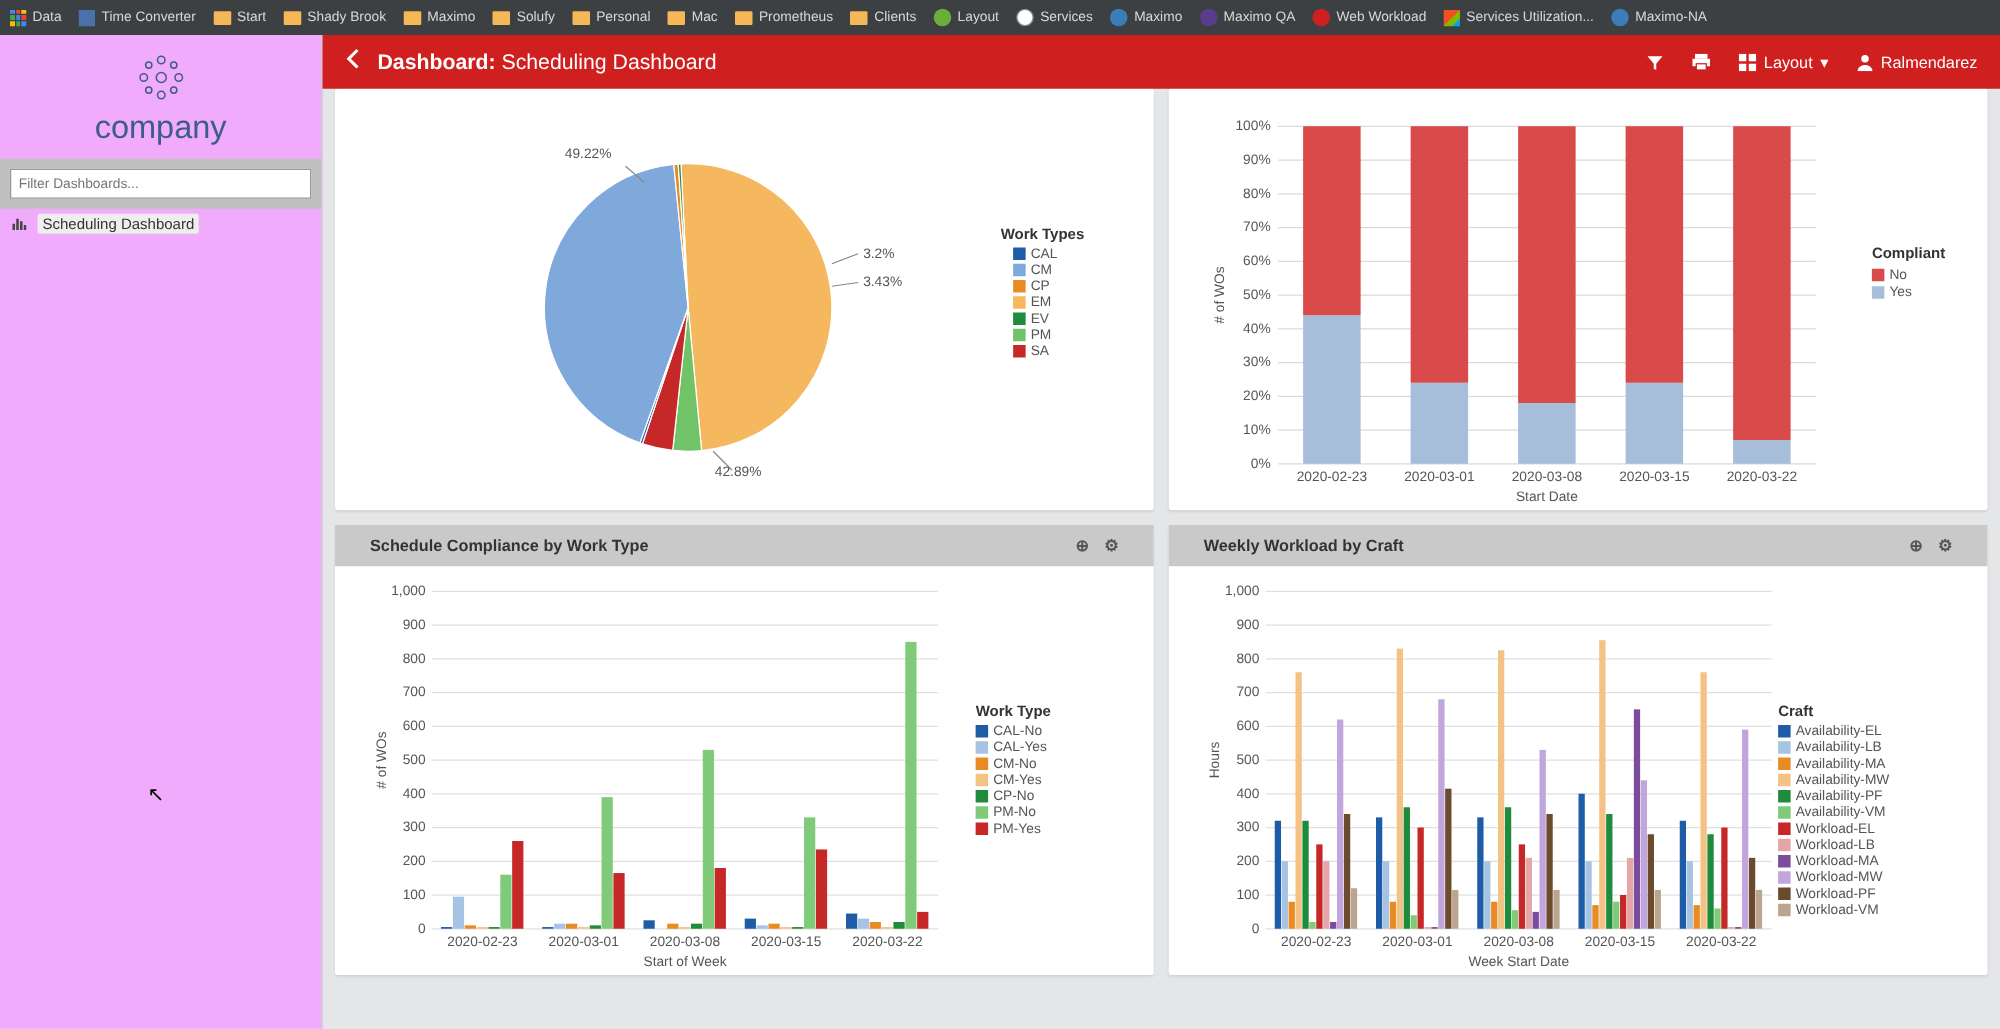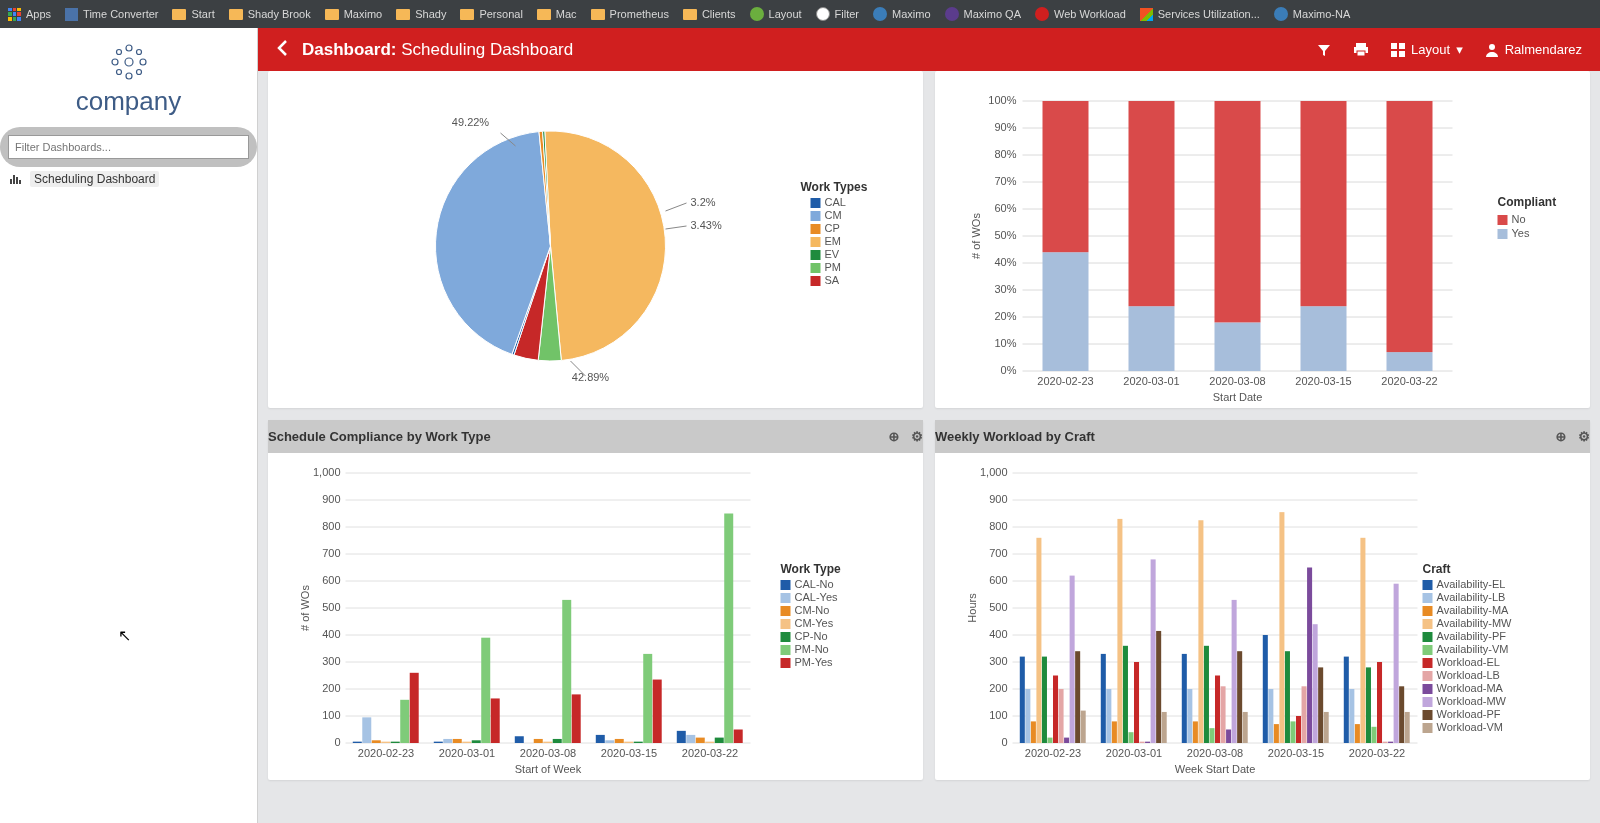--- a/index.html
+++ b/index.html
@@ -16,40 +16,40 @@
 
 
 .app-header { position:absolute; left:258px; right:0; top:28px; height:43px; background:#D01F1F; color:#fff; display:flex; align-items:center; padding:0 18px; }
 .app-header .back { margin-right:14px; cursor:pointer; }
 .app-header .title { font-size:17px; font-weight:600; }
 .app-header .title .sub { font-weight:400; }
 .app-header .spacer { flex:1; }
 .app-header .act { display:flex; align-items:center; gap:6px; margin-left:22px; cursor:pointer; font-size:13px;justify-content:flex-end; }
 
 
-.sidebar { position:absolute; left:0; top:28px; bottom:0; width:258px; background:#ffffff; border-right:1px solid #D0D0D0; display:flex; flex-direction:column; }
+.sidebar { position:absolute; left:0; top:28px; bottom:0; width:258px; background:#f0abfc; border-right:1px solid #D0D0D0; display:flex; flex-direction:column; }
 .logo { text-align:center; padding:12px 0 4px; }
 .logo svg { display:block; margin:0 auto 2px; }
 .logo .t1 { color:#3E5C86; font-size:26px; font-weight:300; letter-spacing:0px; }
 .logo .t2 { color:#3E5C86; font-size:18px; font-weight:300; margin-top:-6px; }
-.filter-wrap{ background:#C0C0C0; padding:8px; margin-top:6px;border-radius:20px; }
+.filter-wrap{ background:#C0C0C0; padding:8px; margin-top:6px; }
 .filter-input { width:100%; height:24px; border:1px solid #999; padding:0 6px; font-size:11px; background:#fff; }
 .nav-item { display:flex; align-items:center; gap:8px; padding:4px 10px; font-size:12px; cursor:pointer; color:#333; }
 .nav-item.active span.label{ background:#EEE; padding:1px 4px; border-radius:2px; }
 .nav-item .bar-icon{ width:12px; height:10px; display:flex; align-items:flex-end; gap:1px; }
 .nav-item .bar-icon i{ width:2px; background:#444; }
 .nav-item .bar-icon i:nth-child(1){height:5px}.nav-item .bar-icon i:nth-child(2){height:9px}.nav-item .bar-icon i:nth-child(3){height:7px}.nav-item .bar-icon i:nth-child(4){height:4px}
 .footer-logo{ margin-top:auto; padding:12px 0 16px; text-align:center; color:#6B6B6B; font-size:13px; letter-spacing:2px; }
 .footer-logo .flame{ display:inline-block; width:18px; height:18px; background:#C62828; border-radius:50%; vertical-align:-3px; margin-right:6px; position:relative; }
 
 
 .dash { position:absolute; left:258px; top:71px; right:0; bottom:0; overflow:hidden; padding:0 10px 10px 10px; }
 .row { display:flex; gap:12px; }
 .panel { background:#FFF; border-radius:2px; box-shadow:0 1px 2px rgba(0,0,0,.08); position:relative; }
-.panel-header{ height:33px; background:#C9C9C9; display:flex; align-items:center; padding:0 0; font-size:13px; font-weight:600; color:#333; }
+.panel-header{ height:33px; background:#C9C9C9; display:flex; align-items:center; padding:0 28px; font-size:13px; font-weight:600; color:#333; }
 .panel-header .icons{ margin-left:auto; display:flex; gap:12px; color:#555; }
 .panel-header .icons span{ cursor:pointer; }
 
 
 .row1 .panel { height:337px; }
 .row1 { margin-bottom:12px; }
 .row2 .panel { height:360px; }
 
 
 svg text { font-size:11px; fill:#555; }
@@ -67,41 +67,41 @@
         <span></span>
         <span></span>
         <span></span>
         <span></span>
         <span></span>
         <span></span>
         <span></span>
         <span></span>
         <span></span>
       </div>
-      <span>Apps</span>
+      <span>Data</span>
     </div>
     <div class="bm">
       <div style="width: 13px; height: 13px; background: rgb(74, 114, 168);"></div>
       <span>Time Converter</span>
     </div>
     <div class="bm">
       <div class="folder-icon"></div>
       <span>Start</span>
     </div>
     <div class="bm">
       <div class="folder-icon"></div>
       <span>Shady Brook</span>
     </div>
     <div class="bm">
       <div class="folder-icon"></div>
       <span>Maximo</span>
     </div>
     <div class="bm">
       <div class="folder-icon"></div>
-      <span>Shady</span>
+      <span>Solufy</span>
     </div>
     <div class="bm">
       <div class="folder-icon"></div>
       <span>Personal</span>
     </div>
     <div class="bm">
       <div class="folder-icon"></div>
       <span>Mac</span>
     </div>
     <div class="bm">
@@ -111,21 +111,21 @@
     <div class="bm">
       <div class="folder-icon"></div>
       <span>Clients</span>
     </div>
     <div class="bm">
       <div class="dot" style="background: rgb(107, 174, 62);"></div>
       <span>Layout</span>
     </div>
     <div class="bm">
       <div class="dot" style="background: rgb(255, 255, 255); border: 1px solid rgb(136, 136, 136);"></div>
-      <span>Filter</span>
+      <span>Services</span>
     </div>
     <div class="bm">
       <div class="dot" style="background: rgb(59, 125, 184);"></div>
       <span>Maximo</span>
     </div>
     <div class="bm">
       <div class="dot" style="background: rgb(91, 60, 140);"></div>
       <span>Maximo QA</span>
     </div>
     <div class="bm">

